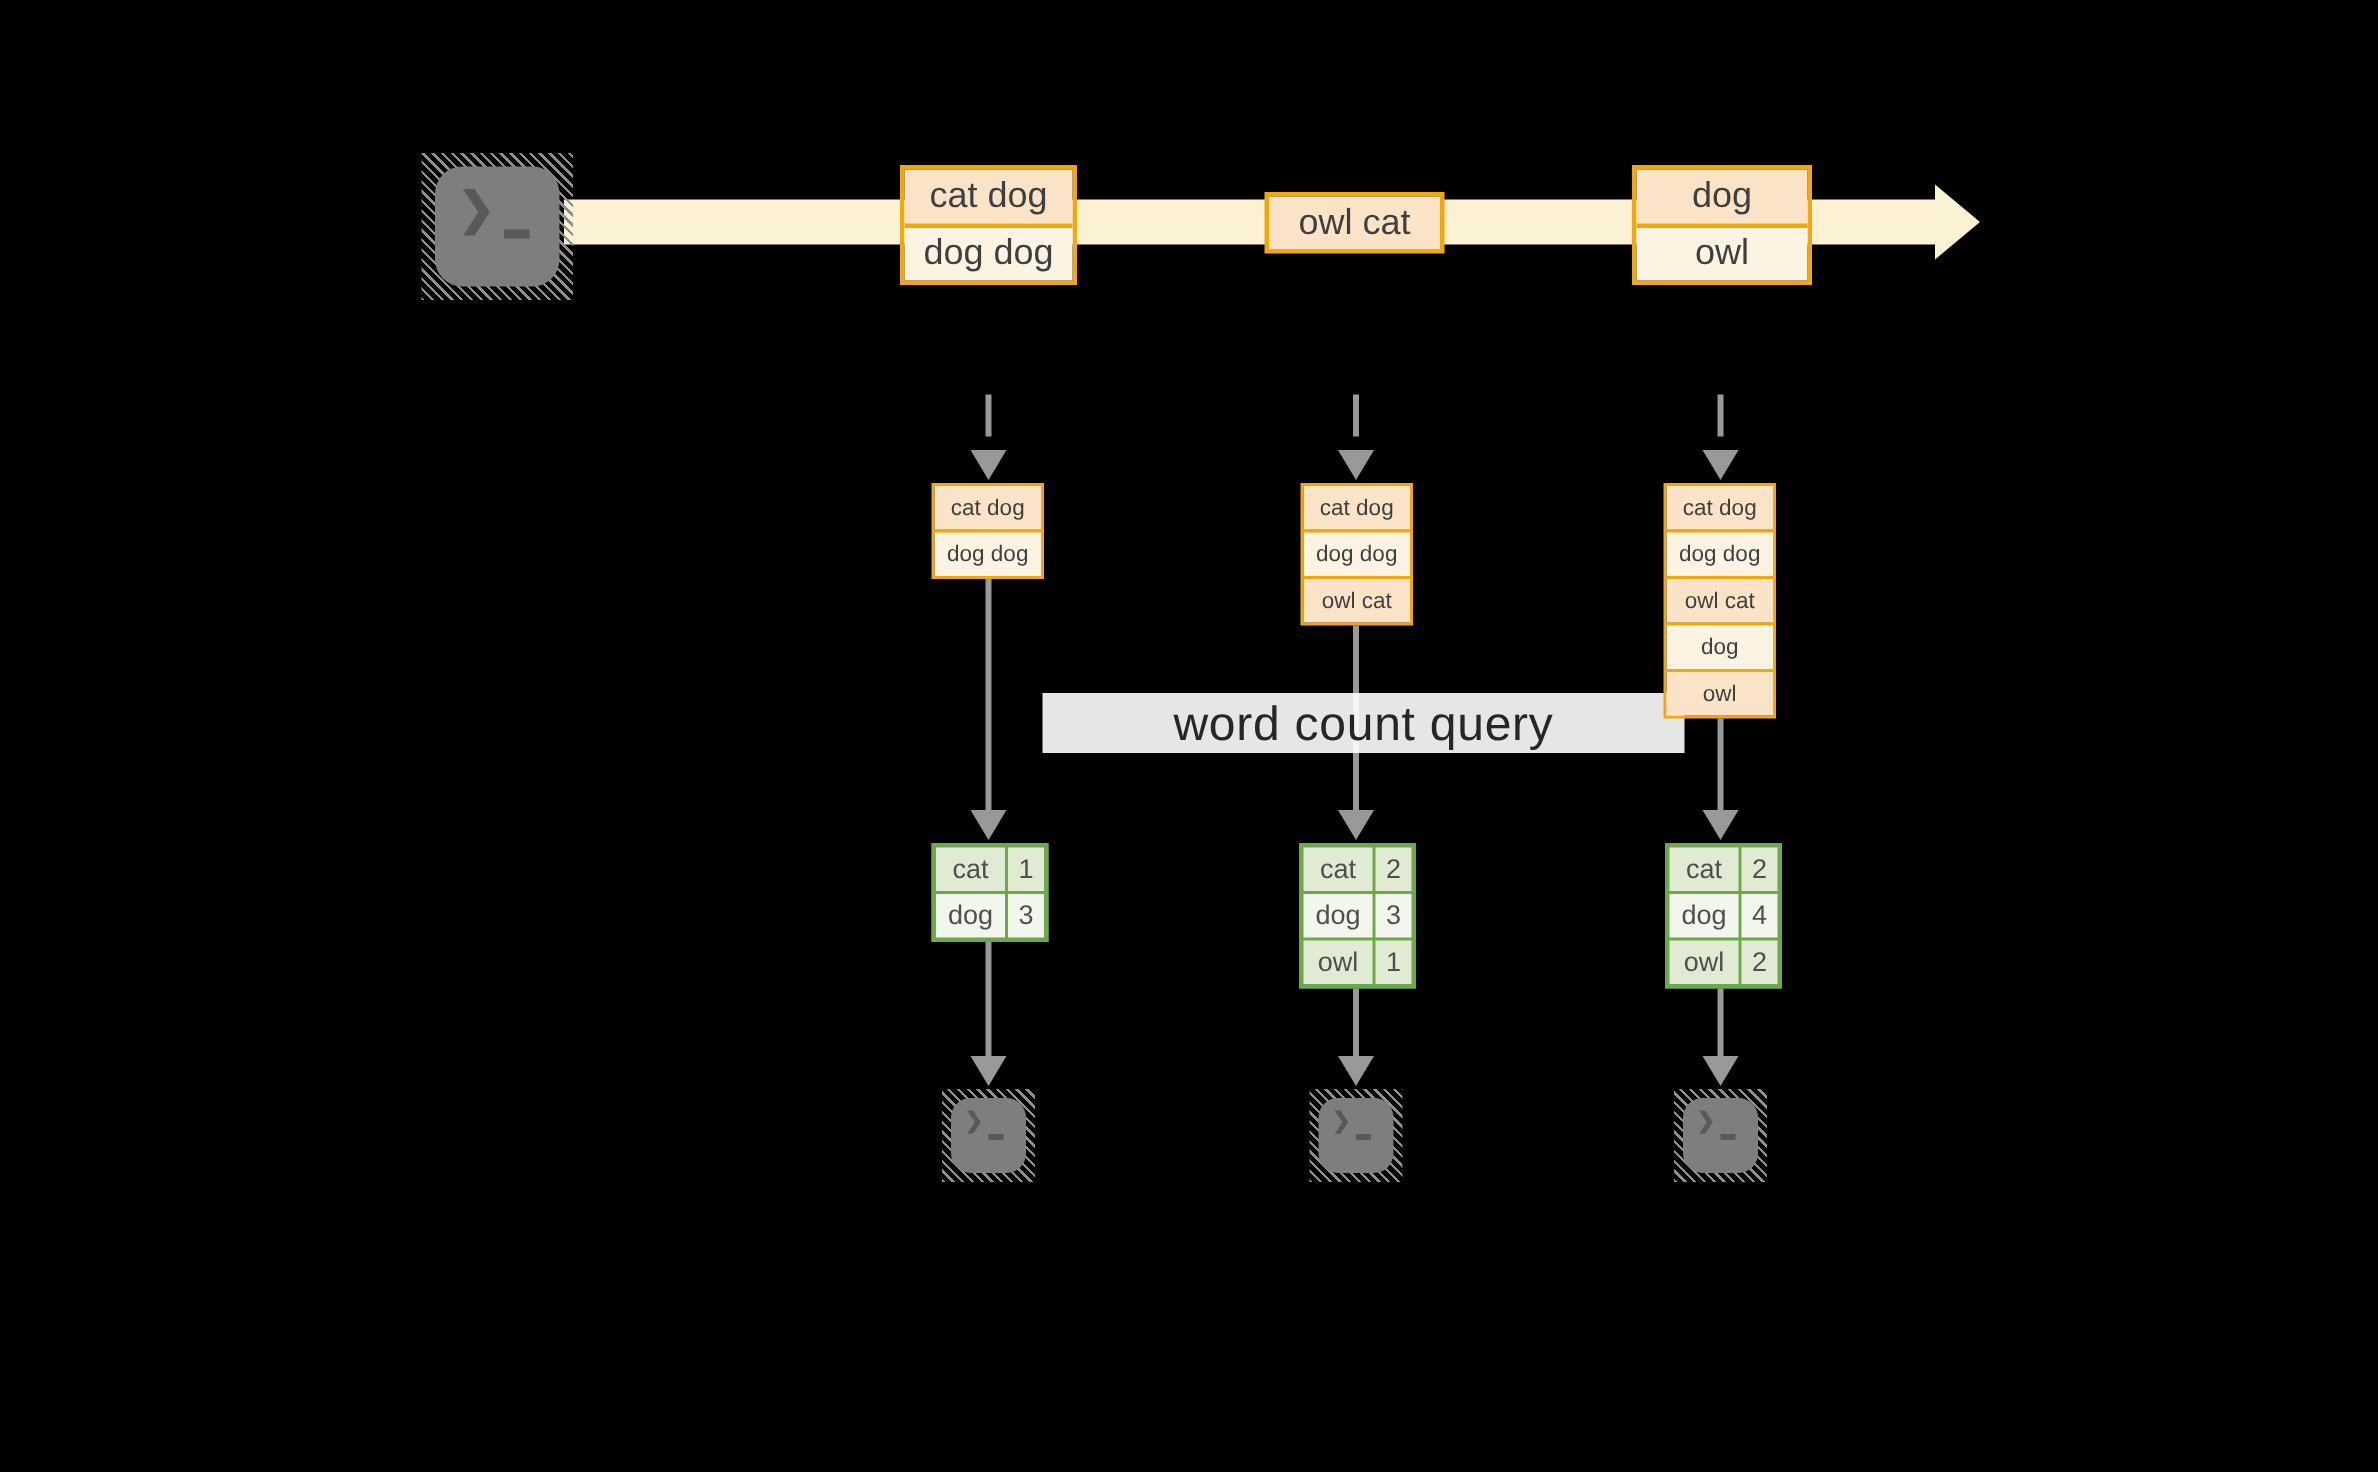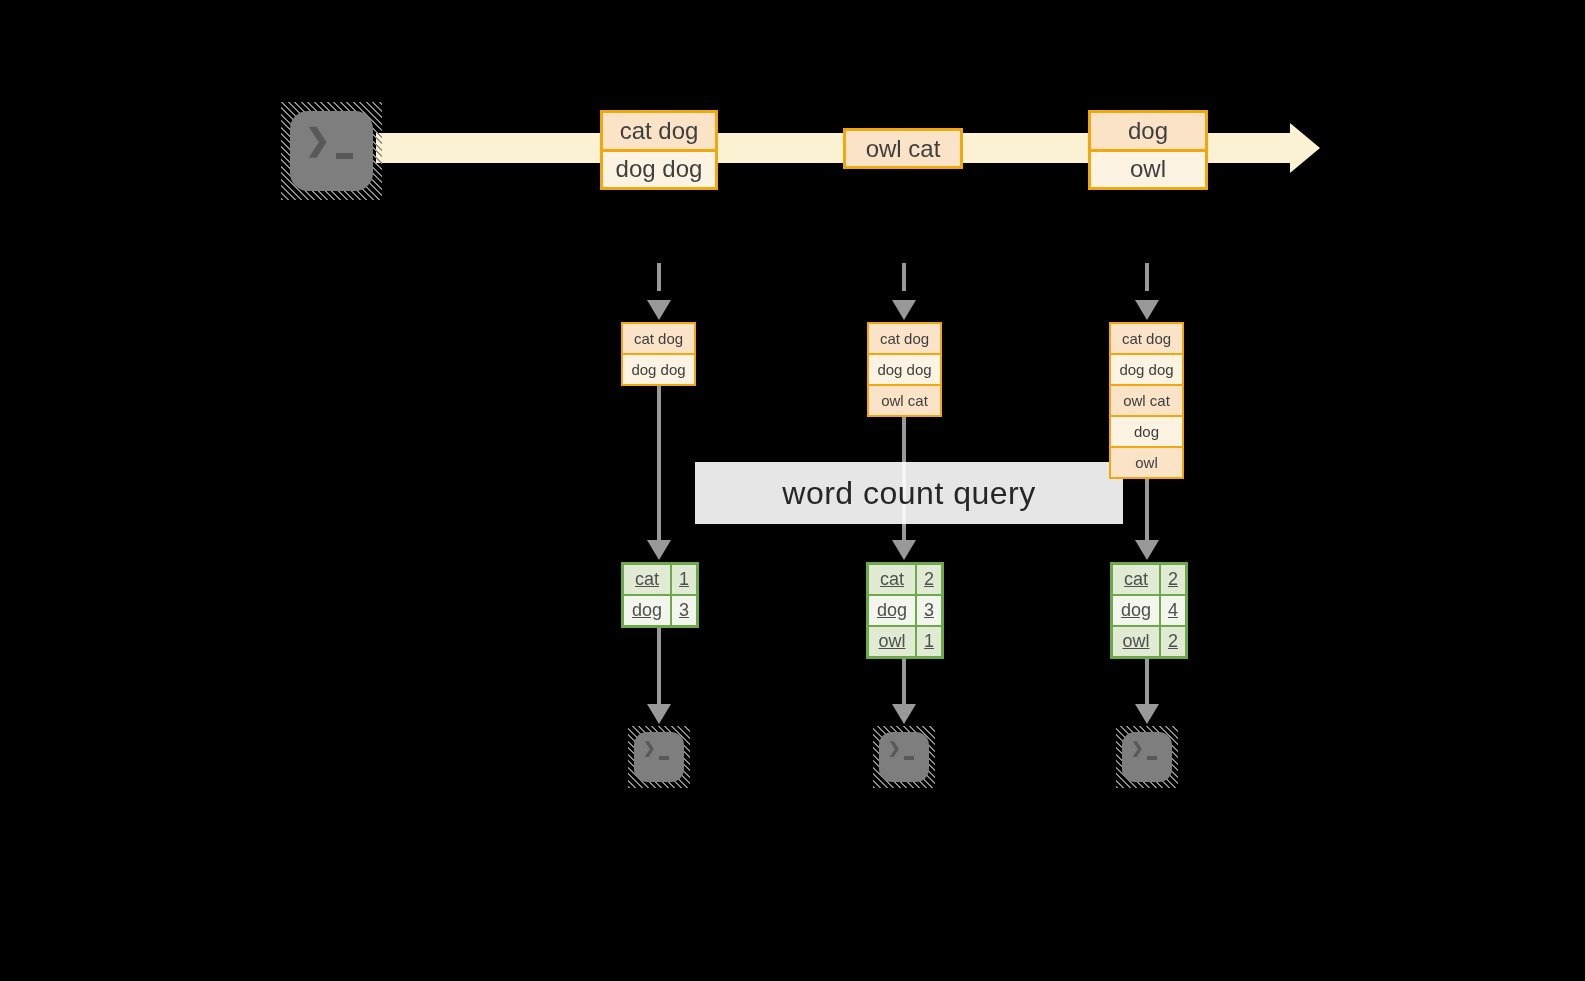--- a/index.html
+++ b/index.html
@@ -35,21 +35,21 @@
   .stack{border:2px solid #F0A80E;display:flex;flex-direction:column;z-index:3;}
   .stack-row{height:29px;display:flex;align-items:center;justify-content:center;
              font-size:15px;color:#3f3f3f;background:#FAE3C6;}
   .stack-row:nth-child(even){background:#FCF3E2;}
   .stack-row + .stack-row{border-top:2px solid #F0A80E;}
 
   
   .wtable{background:#6EA84C;border:3px solid #6EA84C;display:grid;
           grid-template-columns:46px 24px;gap:2px;z-index:3;}
   .wcell{height:29px;display:flex;align-items:center;justify-content:center;
-         font-size:18px;color:#4f4f4f;background:#E1EBD3;text-decoration:underline;}
+         font-size:18px;color:#4f4f4f;background:#E1EBD3;}
   .wcell:nth-child(4n+3),.wcell:nth-child(4n+4){background:#F2F6EC;}
 
   
   .vline{width:4px;background:#999999;z-index:1;}
   .head-down{width:0;height:0;border-left:12px solid transparent;
              border-right:12px solid transparent;border-top:20px solid #999999;z-index:1;}
 
   
   .label-band{background:rgba(255,255,255,0.9);display:flex;align-items:center;
               justify-content:center;font-size:32px;color:#262626;z-index:2;letter-spacing:0.5px;}
@@ -104,21 +104,21 @@
   </div>
 
   <div class="abs stack" style="left:1109px;top:322px;width:71px;">
     <div class="stack-row">cat dog</div>
     <div class="stack-row">dog dog</div>
     <div class="stack-row">owl cat</div>
     <div class="stack-row">dog</div>
     <div class="stack-row">owl</div>
   </div>
 
-  <div class="abs label-band" style="left:695px;top:462px;width:428px;height:62px;align-items:center;">
+  <div class="abs label-band" style="left:695px;top:462px;width:428px;height:40px;align-items:center;">
     <span>word count query</span>
   </div>
 
   <div class="abs vline" style="left:657px;top:386px;height:154px;"></div>
   <div class="abs head-down" style="left:647px;top:540px;"></div>
 
   <div class="abs vline" style="left:902px;top:417px;height:123px;"></div>
   <div class="abs head-down" style="left:892px;top:540px;"></div>
 
   <div class="abs vline" style="left:1145px;top:479px;height:61px;"></div>

